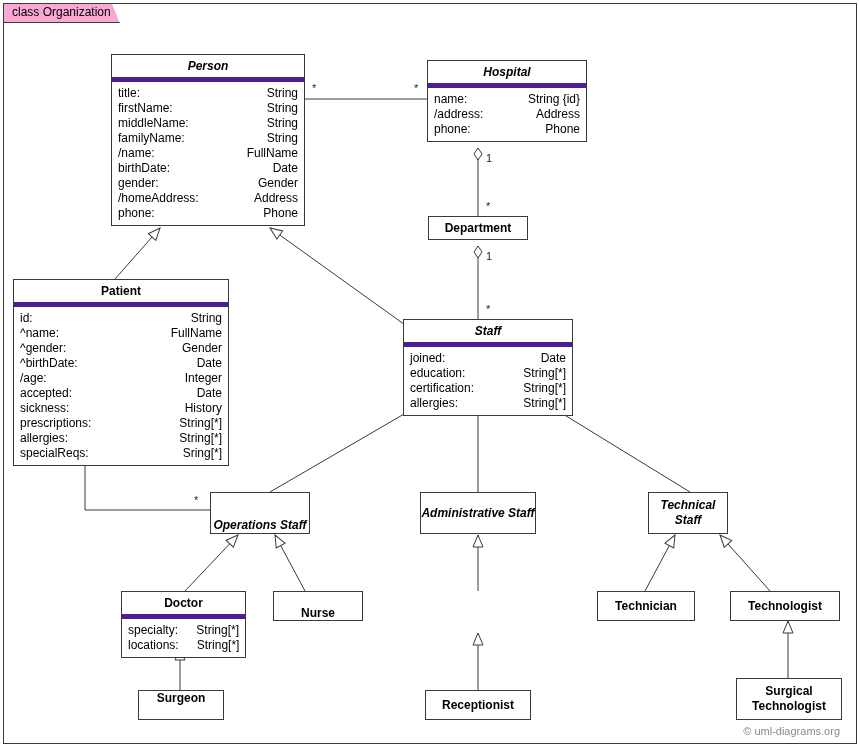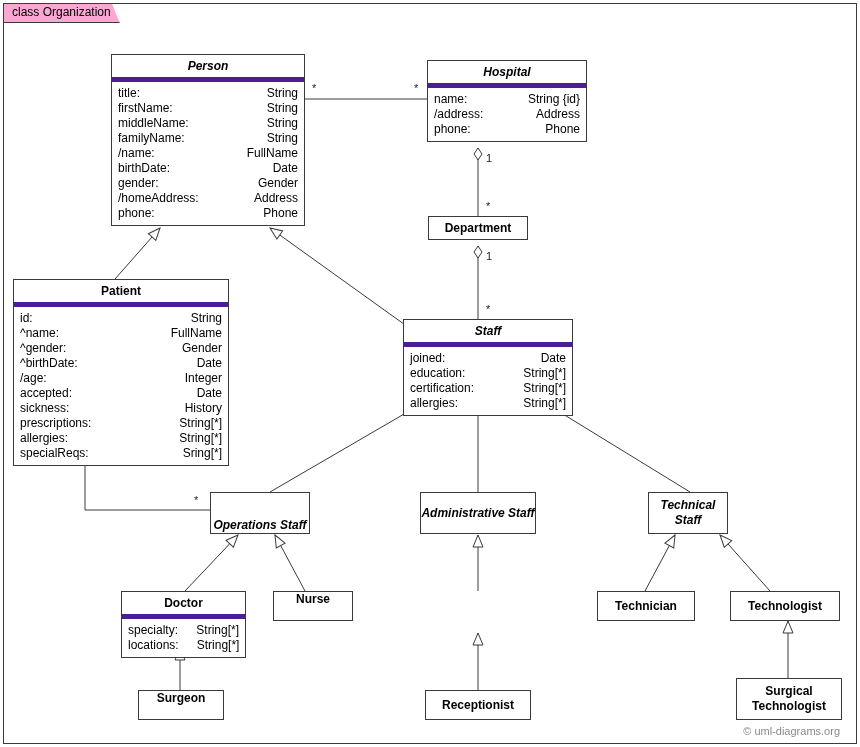--- a/index.html
+++ b/index.html
@@ -234,21 +234,21 @@
           <span>specialty:</span>
           <span>String[*]</span>
         </div>
         <div class="row">
           <span>locations:</span>
           <span>String[*]</span>
         </div>
       </div>
   </div>
 
-  <div class="cls" style="left:273px;top:591px;width:80px;height:30px;display:flex;align-items:flex-start;justify-content:center">
+  <div class="cls" style="left:273px;top:591px;width:90px;height:30px;display:flex;align-items:flex-end;justify-content:center">
     <div style="font-weight:bold">Nurse</div>
   </div>
 
 
   <div class="cls" style="left:597px;top:591px;width:98px;height:30px;display:flex;align-items:center;justify-content:center">
     <div style="font-weight:bold">Technician</div>
   </div>
 
   <div class="cls" style="left:730px;top:591px;width:110px;height:30px;display:flex;align-items:center;justify-content:center">
     <div style="font-weight:bold">Technologist</div>

